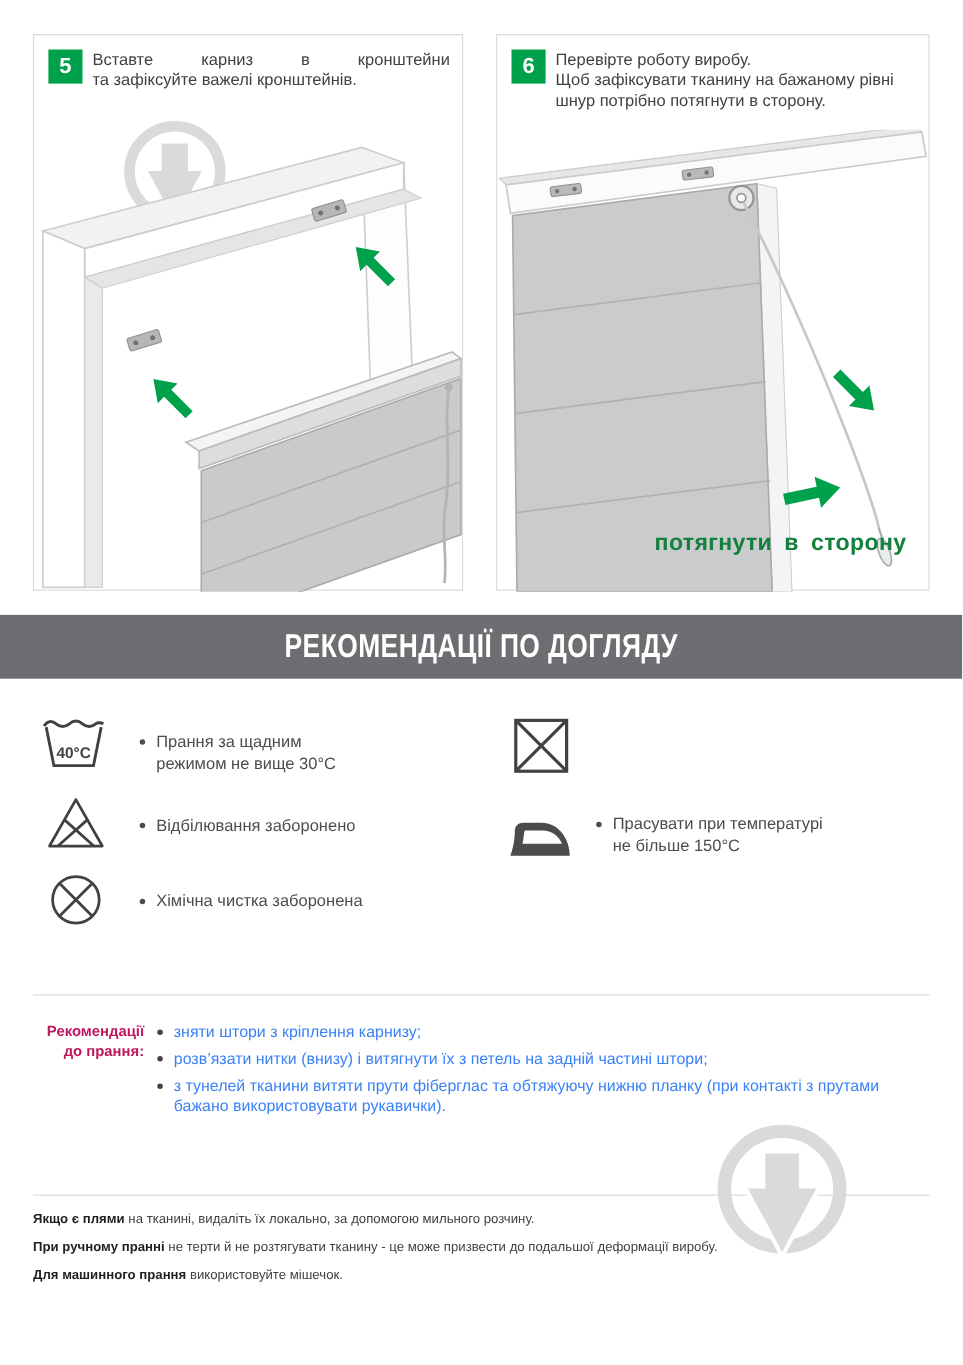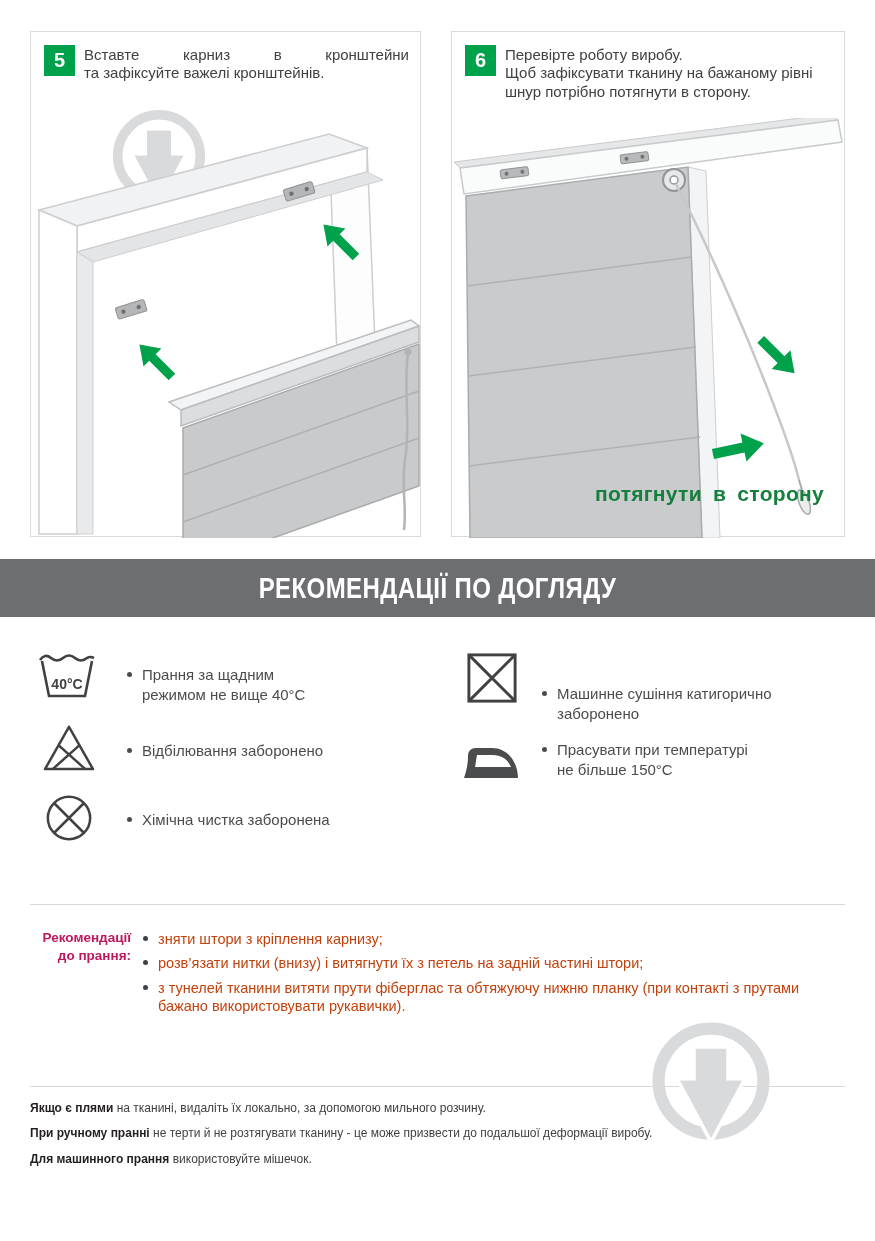--- a/index.html
+++ b/index.html
@@ -26,21 +26,21 @@
   .care-banner span{color:#fff;font-size:30px;font-weight:700;white-space:nowrap;transform:scaleX(.8);letter-spacing:.5px}
 
   .care-icon{position:absolute}
   .care-item{position:absolute;display:flex;gap:10px;font-size:15px;line-height:1.32;color:#4b4c4e}
   .care-item .dot{flex:none;width:5px;height:5px;border-radius:50%;background:#4b4c4e;margin-top:7px}
 
   .divider{position:absolute;left:30px;width:815px;height:1px;background:#d7d8d9}
 
   .wash-label{position:absolute;left:28px;top:929px;width:103px;font-size:13.5px;font-weight:700;text-align:right;line-height:1.3;color:#be185d}
   .wash-list{position:absolute;left:143px;top:930px;width:706px;z-index:1}
-  .wash-item{display:flex;gap:10px;font-size:14.5px;line-height:1.26;color:#c2410c;margin-bottom:6px}
+  .wash-item{display:flex;gap:10px;font-size:14.5px;line-height:1.26;color:#3b82f6;margin-bottom:6px}
   .wash-item .dot{flex:none;width:5px;height:5px;border-radius:50%;background:#414042;margin-top:6px}
 
   .notes{position:absolute;left:30px;top:1101px;width:815px;z-index:1}
   .note{font-size:12px;line-height:1.2;color:#414042;margin-bottom:11px}
   .note b{color:#231f20}
 </style>
 </head>
 <body>
 
 <div class="page">
@@ -156,21 +156,21 @@
     <span>РЕКОМЕНДАЦІЇ ПО ДОГЛЯДУ</span>
   </div>
 
   <svg class="care-icon" style="left:36px;top:650px" width="62" height="50" viewBox="0 0 60 50">
     <path d="M3 10 Q8 3 14 8 Q20 13 26 8 Q32 3 38 8 Q44 13 50 8 Q53 6 57 8" fill="none" stroke="#414042" stroke-width="2.6"></path>
     <path d="M5 11 L12 46 L48 46 L55 11" fill="none" stroke="#414042" stroke-width="2.6"></path>
     <text x="30" y="39" text-anchor="middle" font-size="14" font-weight="bold" fill="#414042">40°C</text>
   </svg>
   <div class="care-item" style="left:127px;top:665px;width:210px">
     <span class="dot"></span>
-    <span>Прання за щадним режимом не вище 40°С</span>
+    <span>Прання за щадним режимом не вище 30°С</span>
   </div>
 
   <svg class="care-icon" style="left:42px;top:724px" width="54" height="48" viewBox="0 0 56 50">
     <path d="M28 3 L3 47 L53 47 Z" fill="none" stroke="#414042" stroke-width="2.6" stroke-linejoin="round"></path>
     <path d="M17 22 L45 47 M39 22 L11 47" fill="none" stroke="#414042" stroke-width="2.6"></path>
   </svg>
   <div class="care-item" style="left:127px;top:741px;width:260px">
     <span class="dot"></span>
     <span>Відбілювання заборонено</span>
   </div>
@@ -181,24 +181,20 @@
   </svg>
   <div class="care-item" style="left:127px;top:810px;width:260px">
     <span class="dot"></span>
     <span>Хімічна чистка заборонена</span>
   </div>
 
   <svg class="care-icon" style="left:466px;top:652px" width="52" height="52" viewBox="0 0 54 54">
     <rect x="3" y="3" width="48" height="48" fill="none" stroke="#414042" stroke-width="3"></rect>
     <path d="M3 3 L51 51 M51 3 L3 51" stroke="#414042" stroke-width="3"></path>
   </svg>
-  <div class="care-item" style="left:542px;top:684px;width:235px">
-    <span class="dot"></span>
-    <span>Машинне сушіння катигорично заборонено</span>
-  </div>
 
   <svg class="care-icon" style="left:462px;top:736px" width="58" height="44" viewBox="0 0 58 44">
     <path fill-rule="evenodd" fill="#4b4c4e" d="M2 42 L56 42 C56 28 47 12 30 12 L14 12 C9 12 6 15 6 20 C6 29 4 36 2 42 Z
              M15 19 L31 19 C40 19 46 24 49 31 L13 31 C14 27 14 23 15 19 Z"></path>
   </svg>
   <div class="care-item" style="left:542px;top:740px;width:215px">
     <span class="dot"></span>
     <span>Прасувати при температурі не більше 150°С</span>
   </div>
 

